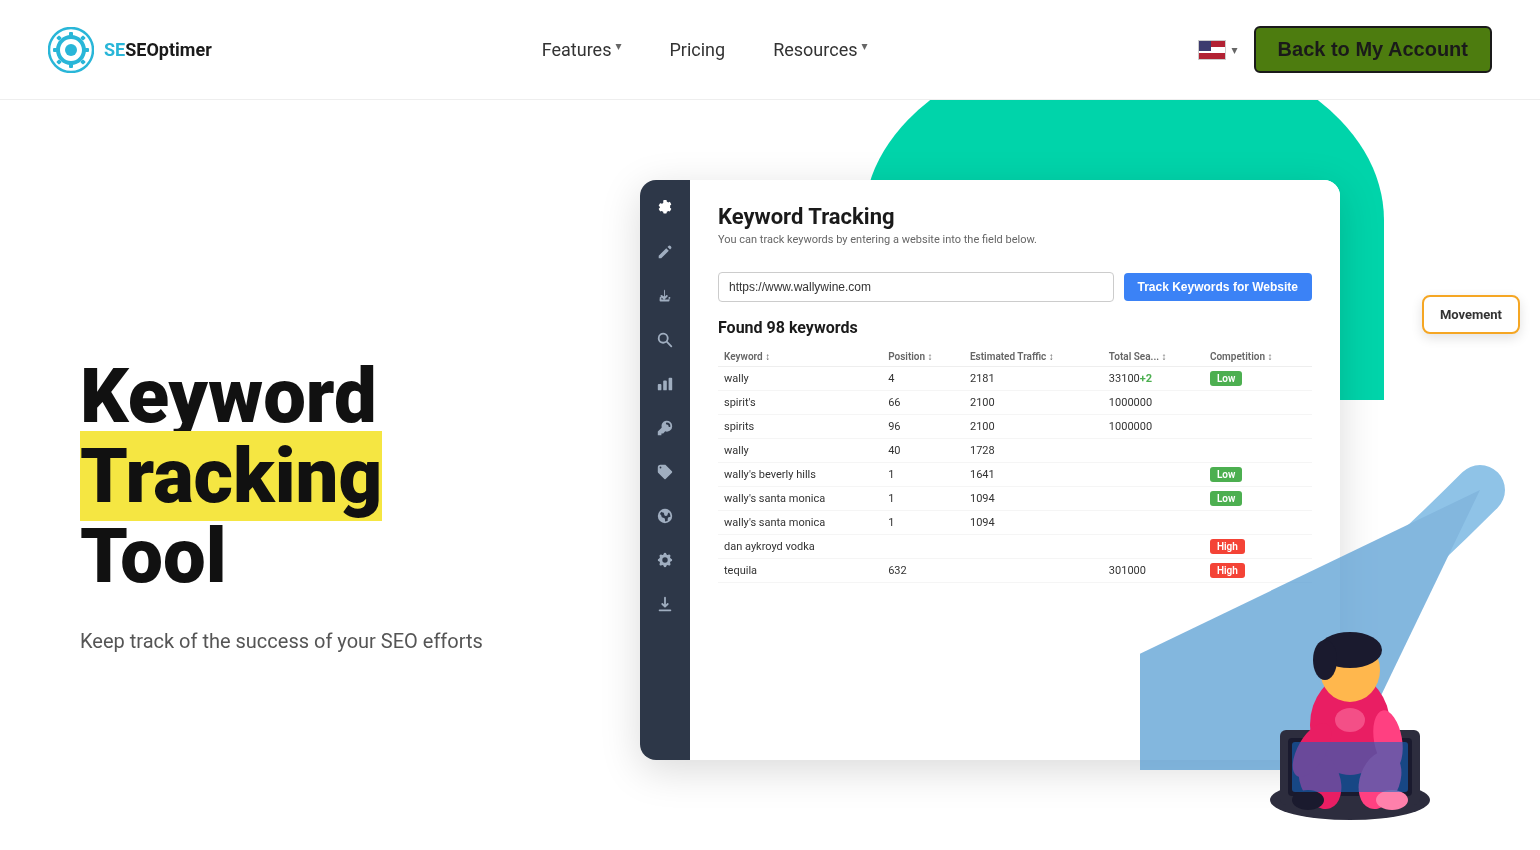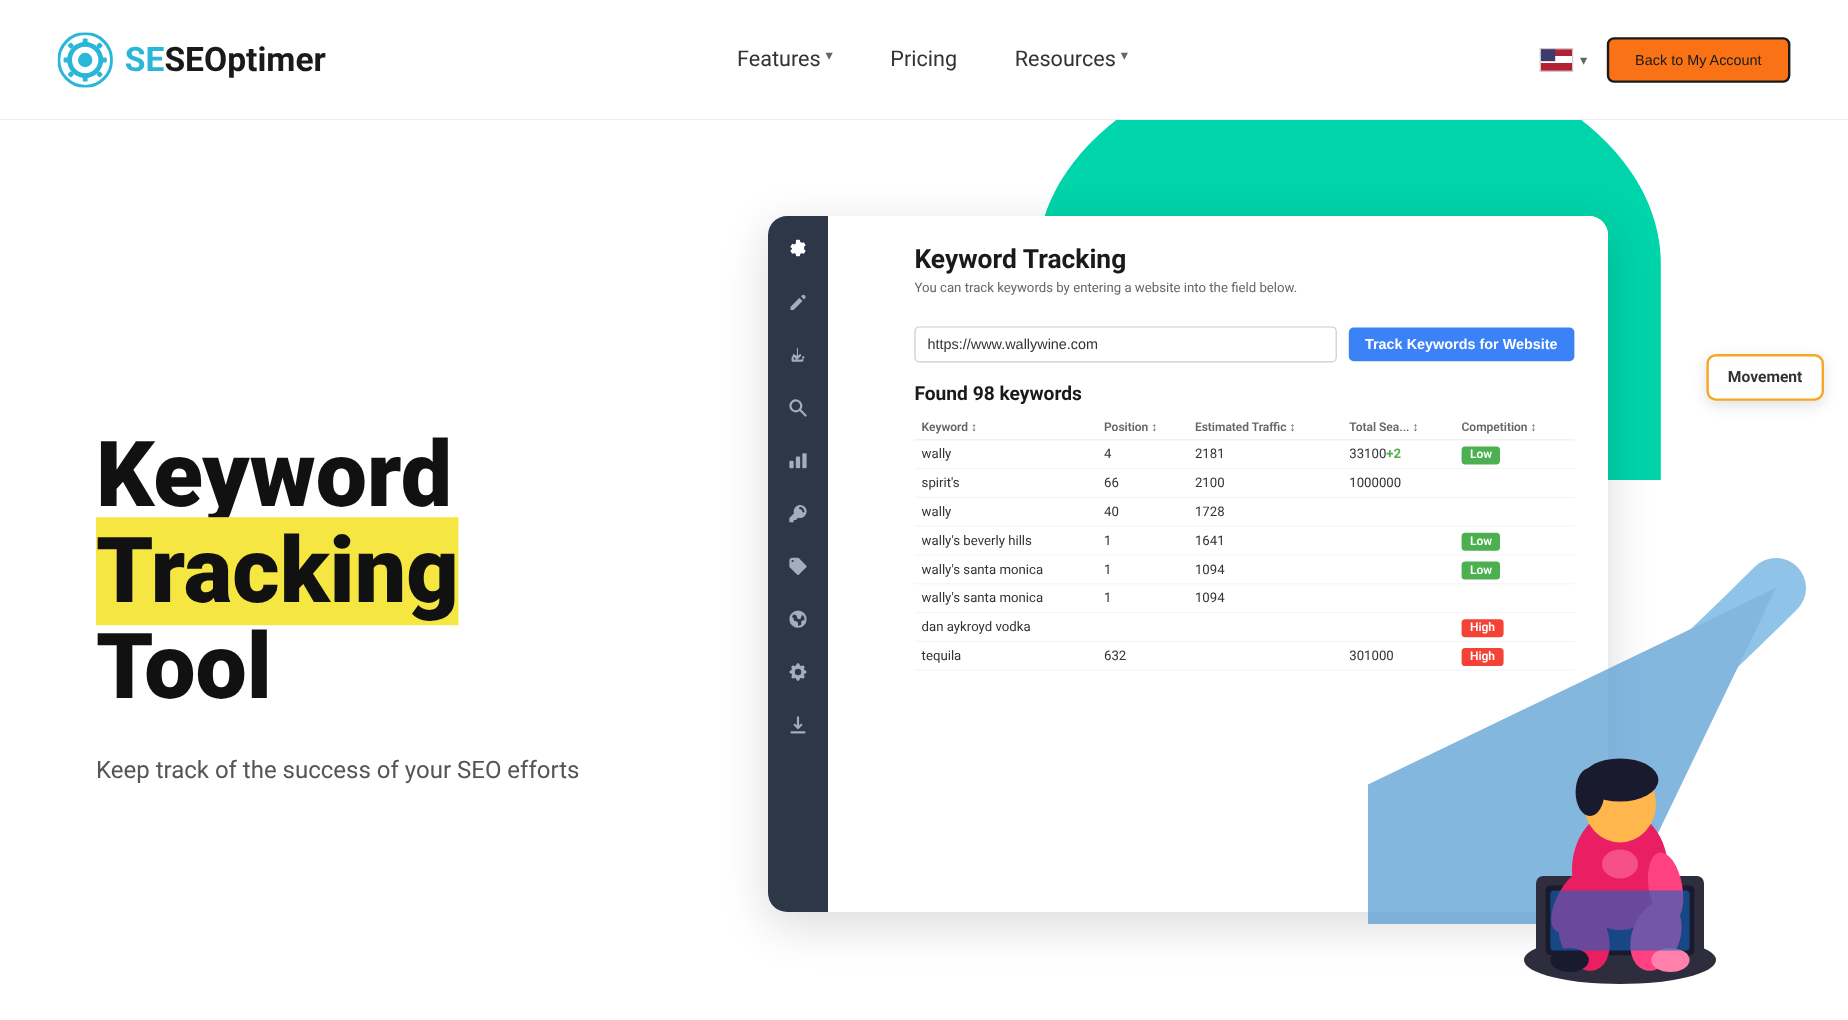--- a/index.html
+++ b/index.html
@@ -23,21 +23,21 @@
     .logo-area {
       display: flex;
       align-items: center;
       gap: 10px;
     }
     .logo-icon {
       width: 46px;
       height: 46px;
     }
     .logo-text {
-      font-size: 28px;
+      font-size: 18px;
       font-weight: 700;
       color: #1a1a1a;
     }
     .logo-text span {
       color: #29b6d8;
     }
     .nav {
       display: flex;
       align-items: center;
       gap: 48px;
@@ -79,25 +79,25 @@
       content: '';
       position: absolute;
       top: 0; left: 0;
       width: 12px; height: 10px;
       background: #3C3B6E;
     }
     .back-btn {
       border: 2px solid #1a1a1a;
       border-radius: 6px;
       padding: 10px 22px;
-      font-size: 12px;
-      font-weight: 400;
+      font-size: 20px;
+      font-weight: 700;
       color: #1a1a1a;
       cursor: pointer;
-      background: #f97316;
+      background: #4d7c0f;
       white-space: nowrap;
     }
 
     
     .main {
       display: flex;
       align-items: center;
       padding: 0 80px;
       height: 750px;
       position: relative;
@@ -155,21 +155,20 @@
       top: 80px;
       left: 60px;
       width: 700px;
       height: 580px;
       background: #fff;
       border-radius: 16px;
       box-shadow: 0 10px 40px rgba(0,0,0,0.15);
       display: flex;
       overflow: hidden;
       z-index: 2;
-      gap: 44px;
     }
 
     
     .dash-sidebar {
       width: 50px;
       background: #2d3748;
       display: flex;
       flex-direction: column;
       align-items: center;
       padding: 16px 0;
@@ -468,20 +467,27 @@
       <td><span class="badge-low">Low</span></td>
     </tr>
               <tr>
       <td>spirit's</td>
       <td>66</td>
       <td>2100</td>
       <td>1000000</td>
       <td></td>
     </tr>
               <tr>
+      <td>spirits</td>
+      <td>96</td>
+      <td>2100</td>
+      <td>1000000</td>
+      <td></td>
+    </tr>
+              <tr>
       <td>wally</td>
       <td>40</td>
       <td>1728</td>
       <td></td>
       <td></td>
     </tr>
               <tr>
       <td>wally's beverly hills</td>
       <td>1</td>
       <td>1641</td>

